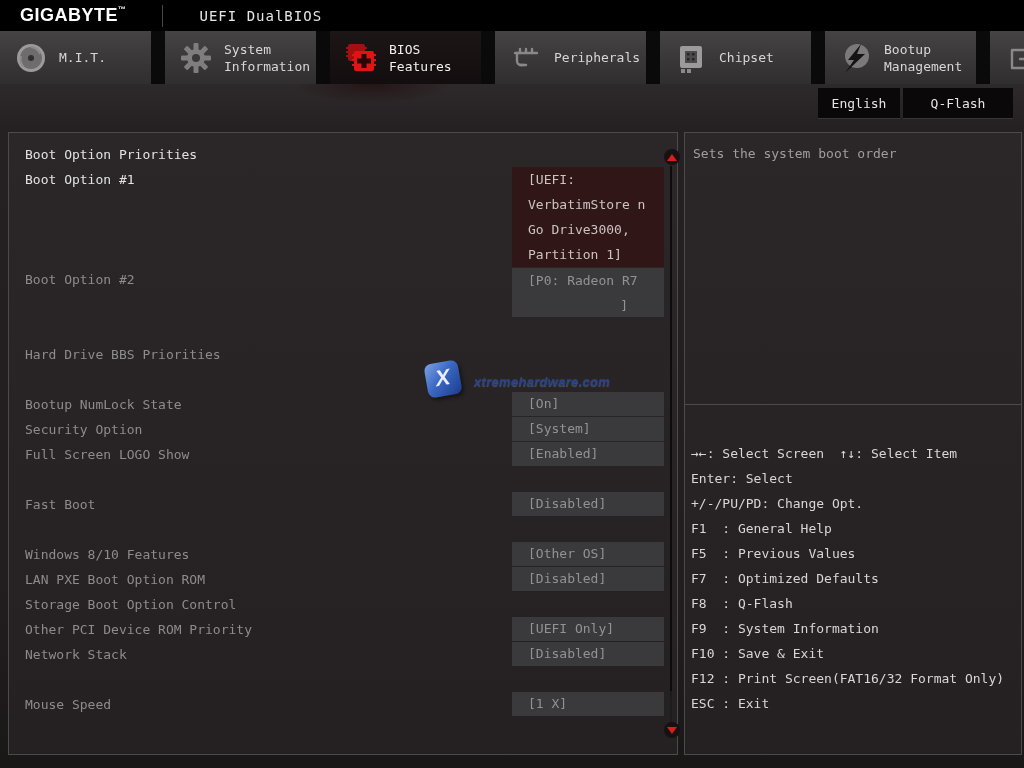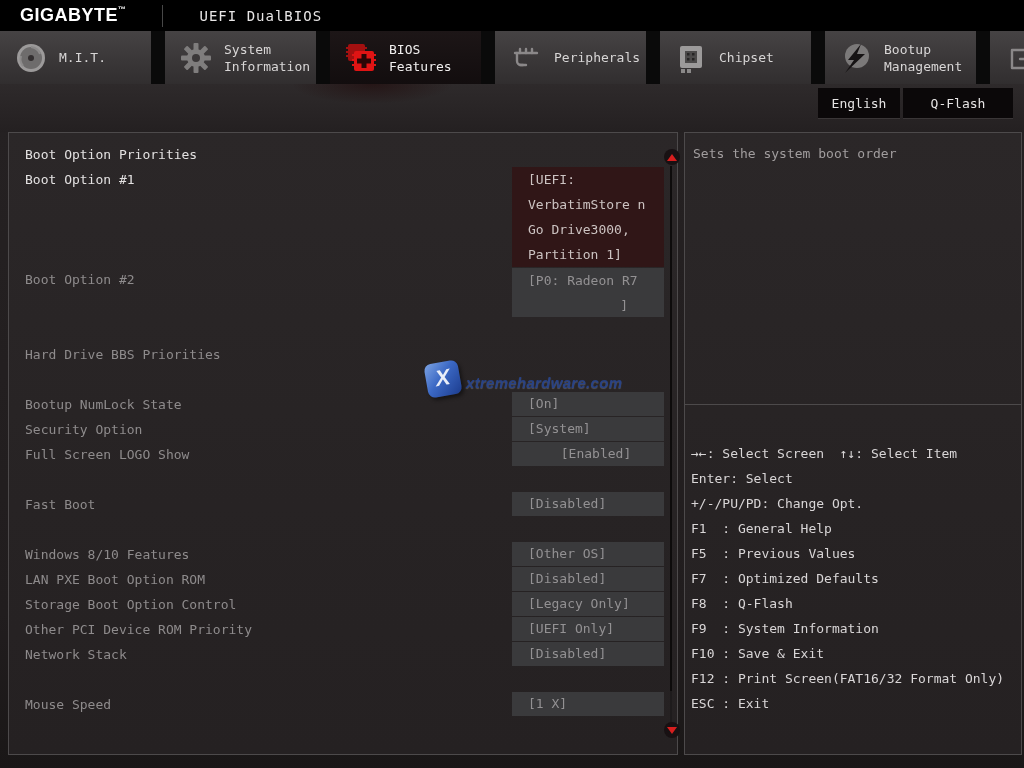--- a/index.html
+++ b/index.html
@@ -65,22 +65,22 @@
   .key-line { height:25px; line-height:25px; white-space:pre; color:#d9d6d7; }
 
   
   .watermark { position:absolute; left:426px; top:362px; width:160px; height:40px; pointer-events:none; }
   .wm-badge { position:absolute; left:0; top:0; width:34px; height:34px; border-radius:7px;
               background:linear-gradient(135deg,#7da4e4 0%,#3b68c4 45%,#1c3c8e 100%);
               transform:rotate(-10deg); box-shadow:2px 3px 4px rgba(0,0,0,.45);
               display:flex; align-items:center; justify-content:center; }
   .wm-badge span { font-family:"Liberation Sans",sans-serif; font-weight:bold; font-style:italic;
                    font-size:22px; color:#e9eef8; transform:translateY(-1px); }
-  .wm-text { position:absolute; left:40px; top:12px; font-family:"Liberation Sans",sans-serif;
-             font-weight:bold; font-style:italic; font-size:15px; color:rgba(38,66,140,.9);
+  .wm-text { position:absolute; left:48px; top:12px; font-family:"Liberation Sans",sans-serif;
+             font-weight:bold; font-style:italic; font-size:13px; color:rgba(38,66,140,.9);
              text-shadow:0 1px 1px rgba(190,200,225,.28); letter-spacing:.3px; }
   .icon-stroke { stroke:#8b8889; stroke-width:2.4; fill:none; stroke-linecap:round; stroke-linejoin:round; }
 </style>
 </head>
 <body>
 
 <div id="screen">
 
   <div class="topbar">
     <span class="brand"><span>GIGABYTE</span><sup>™</sup></span>
@@ -203,25 +203,24 @@
       <div class="vline">VerbatimStore n</div>
       <div class="vline">Go Drive3000,</div>
       <div class="vline">Partition 1]</div>
     </div>
     <div class="vbox" style="top:135px; height:49px;">
       <div class="vline">[P0: Radeon R7</div>
       <div class="vline tail-right">]</div>
     </div>
     <div class="vbox single" style="top:259px;">[On]</div>
     <div class="vbox single" style="top:284px;">[System]</div>
-    <div class="vbox single" style="top:309px;text-align:center;">[Enabled]</div>
+    <div class="vbox single" style="top:309px;">[Enabled]</div>
     <div class="vbox single" style="top:359px;">[Disabled]</div>
     <div class="vbox single" style="top:409px;">[Other OS]</div>
     <div class="vbox single" style="top:434px;">[Disabled]</div>
-    <div class="vbox single" style="top:459px;">[Legacy Only]</div>
     <div class="vbox single" style="top:484px;">[UEFI Only]</div>
     <div class="vbox single" style="top:509px;">[Disabled]</div>
     <div class="vbox single" style="top:559px;">[1 X]</div>
 
     <div class="scroll-track"></div>
     <div class="scroll-thumb"></div>
     <div class="scroll-arrow arrow-up">
         <div class="tri-up"></div>
       </div>
     <div class="scroll-arrow arrow-down">

